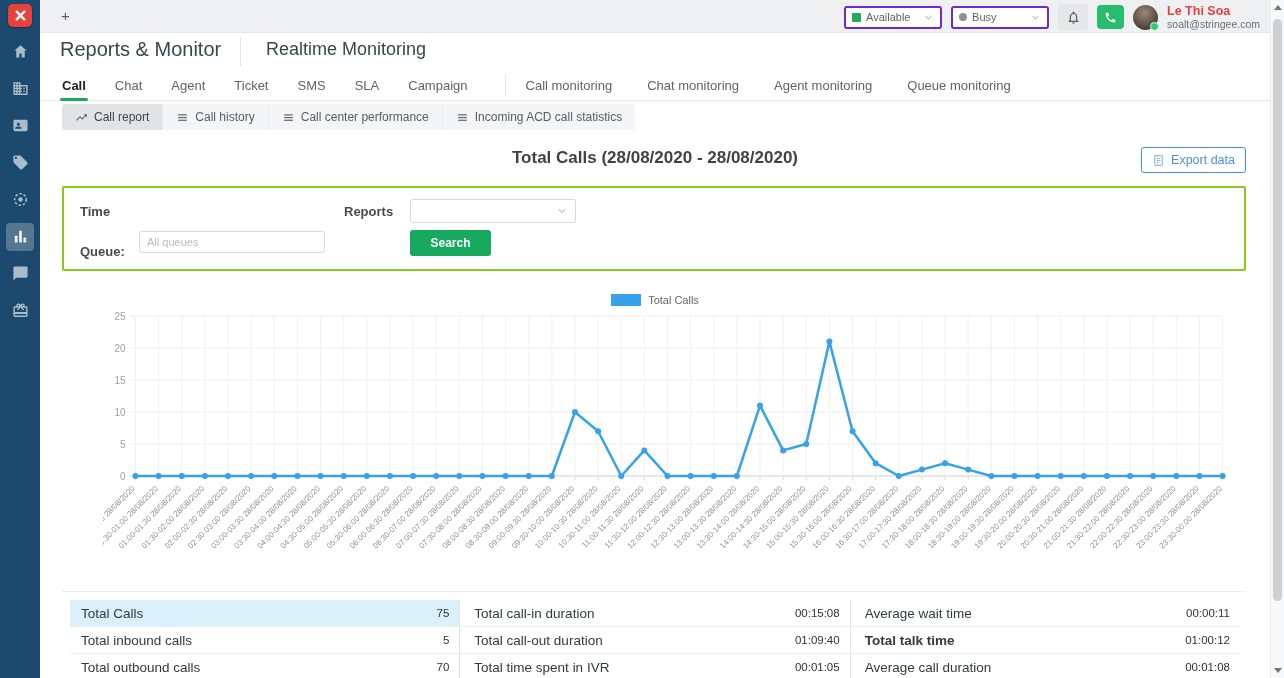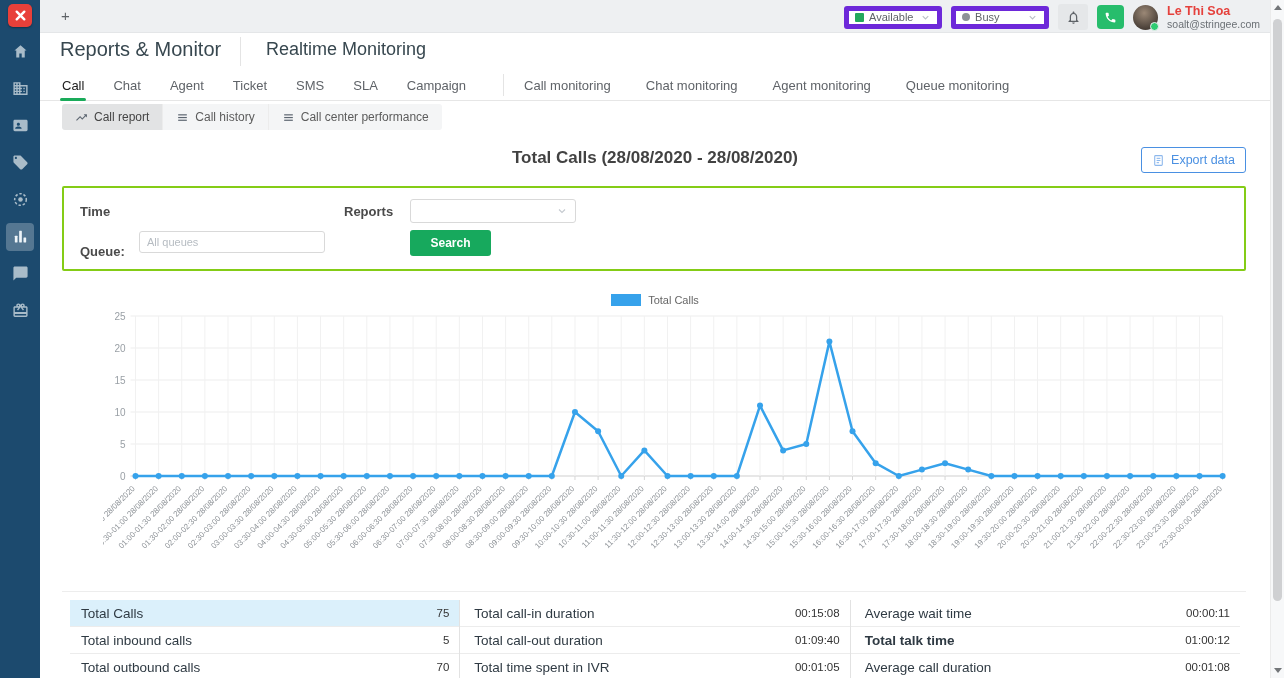--- a/index.html
+++ b/index.html
@@ -14,21 +14,21 @@
   .side-nav { position:absolute; left:0; top:33px; width:40px; }
   .side-item { width:40px; height:37px; display:flex; align-items:center; justify-content:center; color:#a9bcc9; cursor:pointer; }
   .icon-tile { width:28px; height:28px; border-radius:4px; display:flex; align-items:center; justify-content:center; }
   .side-item.active .icon-tile { background:rgba(255,255,255,.25); color:#eef4f8; }
   .side-item svg { width:17px; height:17px; }
 
   
   .topbar { position:absolute; left:40px; top:0; width:1230px; height:33px; background:#eef0f2; border-bottom:1px solid #e4e6e8; z-index:5; }
   .newtab { position:absolute; left:21px; top:7px; font-size:15px; color:#5f6368; cursor:pointer; }
   .topbar-right { position:absolute; right:6px; top:4px; height:26px; display:flex; align-items:center; gap:9px; }
-  .status-select { width:98px; height:23px; background:#fff; border:5px solid #6d28d9; border-radius:3px;
+  .status-select { width:98px; height:23px; background:#fff; border:2px solid #6d28d9; border-radius:3px;
     display:flex; align-items:center; padding:0 6px; gap:5px; font-size:11px; color:#5f6368; cursor:pointer; }
   .status-select .chev { margin-left:auto; }
   .sq-available { width:9px; height:9px; background:#23a85c; border-radius:1px; }
   .dot-busy { width:8px; height:8px; background:#8d9297; border-radius:50%; }
   .bell-tile { width:30px; height:26px; background:#e5e7e9; border-radius:3px; display:flex; align-items:center; justify-content:center; cursor:pointer; }
   .phone-btn { width:27px; height:24px; background:#27bd6c; border-radius:4px; display:flex; align-items:center; justify-content:center; cursor:pointer; }
   .avatar { width:25px; height:25px; border-radius:50%;
     background:radial-gradient(circle at 45% 32%, #9b8876, #4a4038 72%); position:relative; flex:0 0 auto; }
   .avatar::after { content:""; position:absolute; right:-1px; bottom:-1px; width:7px; height:7px;
     background:#2ecc71; border:1.5px solid #eef0f2; border-radius:50%; }
@@ -39,21 +39,21 @@
   
   .content { position:absolute; left:40px; top:33px; width:1230px; height:645px; background:#fff; }
   .hdr-title { position:absolute; left:20px; top:5px; font-size:20px; color:#37474f; font-weight:500; }
   .hdr-divider { position:absolute; left:200px; top:4px; width:1px; height:29px; background:#e4e4e4; }
   .hdr-subtitle { position:absolute; left:226px; top:6px; font-size:18px; color:#37474f; }
 
   .tabs { position:absolute; left:0; top:37px; width:100%; height:31px; border-bottom:1px solid #e6e6e6;
     display:flex; align-items:stretch; padding-left:20px; }
   .tab { font-size:13px; color:#5f6368; margin-right:25px; display:flex; align-items:center; position:relative; cursor:pointer; padding:0 2px; }
   .tab.g2 { margin-right:31px; }
-  .tab.active { color:#212121; font-weight:normal; }
+  .tab.active { color:#212121; font-weight:bold; }
   .tab.active::after { content:""; position:absolute; left:0; right:0; bottom:-1px; height:3px; background:#1aab5a; border-radius:2px; }
   .tab-divider { width:1px; background:#e4e4e4; margin:4px 18px 4px 10px; }
 
   .subtabs { position:absolute; left:22px; top:71px; height:26px; display:flex; }
   .subtab { display:flex; align-items:center; gap:6px; padding:0 13px; background:#f4f5f6; color:#5c5c5c;
     font-size:12px; cursor:pointer; border-right:1px solid #ececec; }
   .subtab:first-child { border-radius:3px 0 0 3px; }
   .subtab:last-child { border-radius:0 3px 3px 0; border-right:none; }
   .subtab.active { background:#e2e3e4; color:#444; }
   .subtab svg { width:13px; height:13px; }
@@ -247,20 +247,28 @@
           </svg>
           <span>Call history</span>
         </div>
         <div class="subtab">
           <svg viewBox="0 0 24 24">
             <rect x="4" y="6" width="16" height="2.2" fill="#5c6570"></rect>
             <rect x="4" y="11" width="16" height="2.2" fill="#5c6570"></rect>
             <rect x="4" y="16" width="16" height="2.2" fill="#5c6570"></rect>
           </svg>
           <span>Call center performance</span>
+        </div>
+        <div class="subtab">
+          <svg viewBox="0 0 24 24">
+            <rect x="4" y="6" width="16" height="2.2" fill="#5c6570"></rect>
+            <rect x="4" y="11" width="16" height="2.2" fill="#5c6570"></rect>
+            <rect x="4" y="16" width="16" height="2.2" fill="#5c6570"></rect>
+          </svg>
+          <span>Incoming ACD call statistics</span>
         </div>
       </div>
 
     <div class="report-title">Total Calls (28/08/2020 - 28/08/2020)</div>
     <button class="export-btn">
       <svg viewBox="0 0 24 24">
           <rect x="5" y="3" width="14" height="18" rx="1.5" fill="none" stroke="#8db8ec" stroke-width="2"></rect>
           <line x1="8.5" y1="8" x2="15.5" y2="8" stroke="#8db8ec" stroke-width="2"></line>
           <line x1="8.5" y1="12" x2="15.5" y2="12" stroke="#8db8ec" stroke-width="2"></line>
           <line x1="8.5" y1="16" x2="13" y2="16" stroke="#8db8ec" stroke-width="2"></line>

